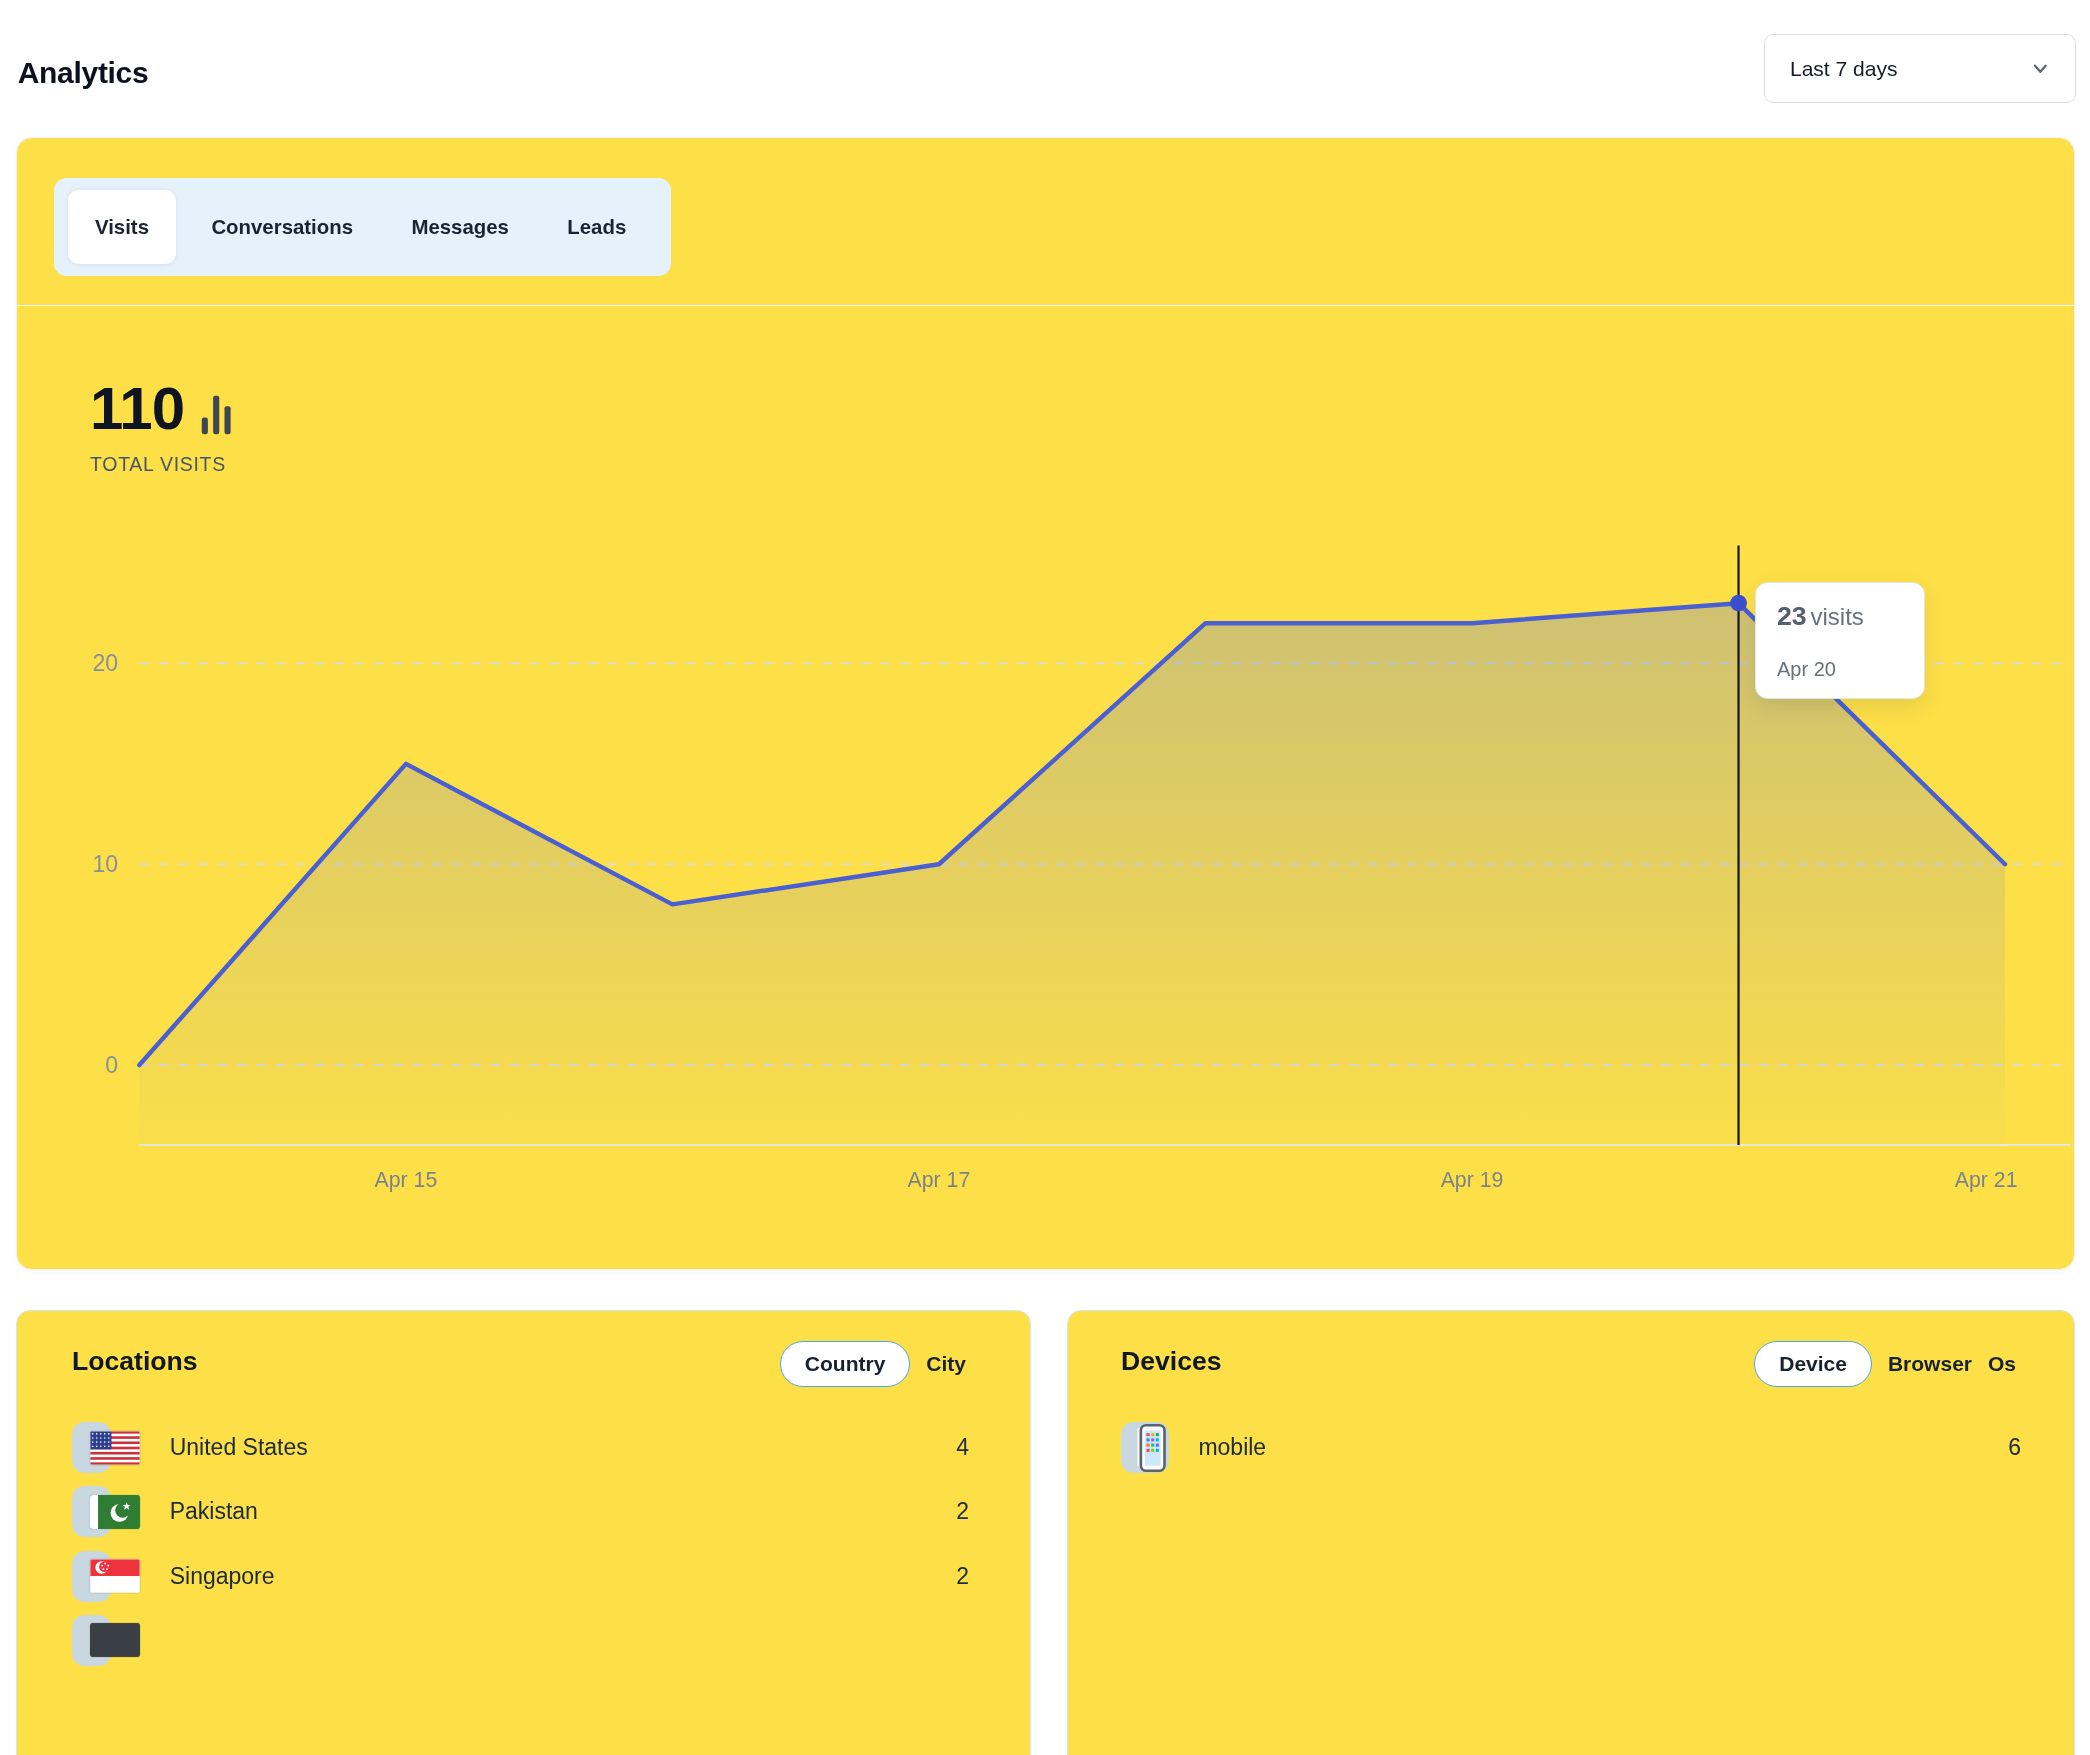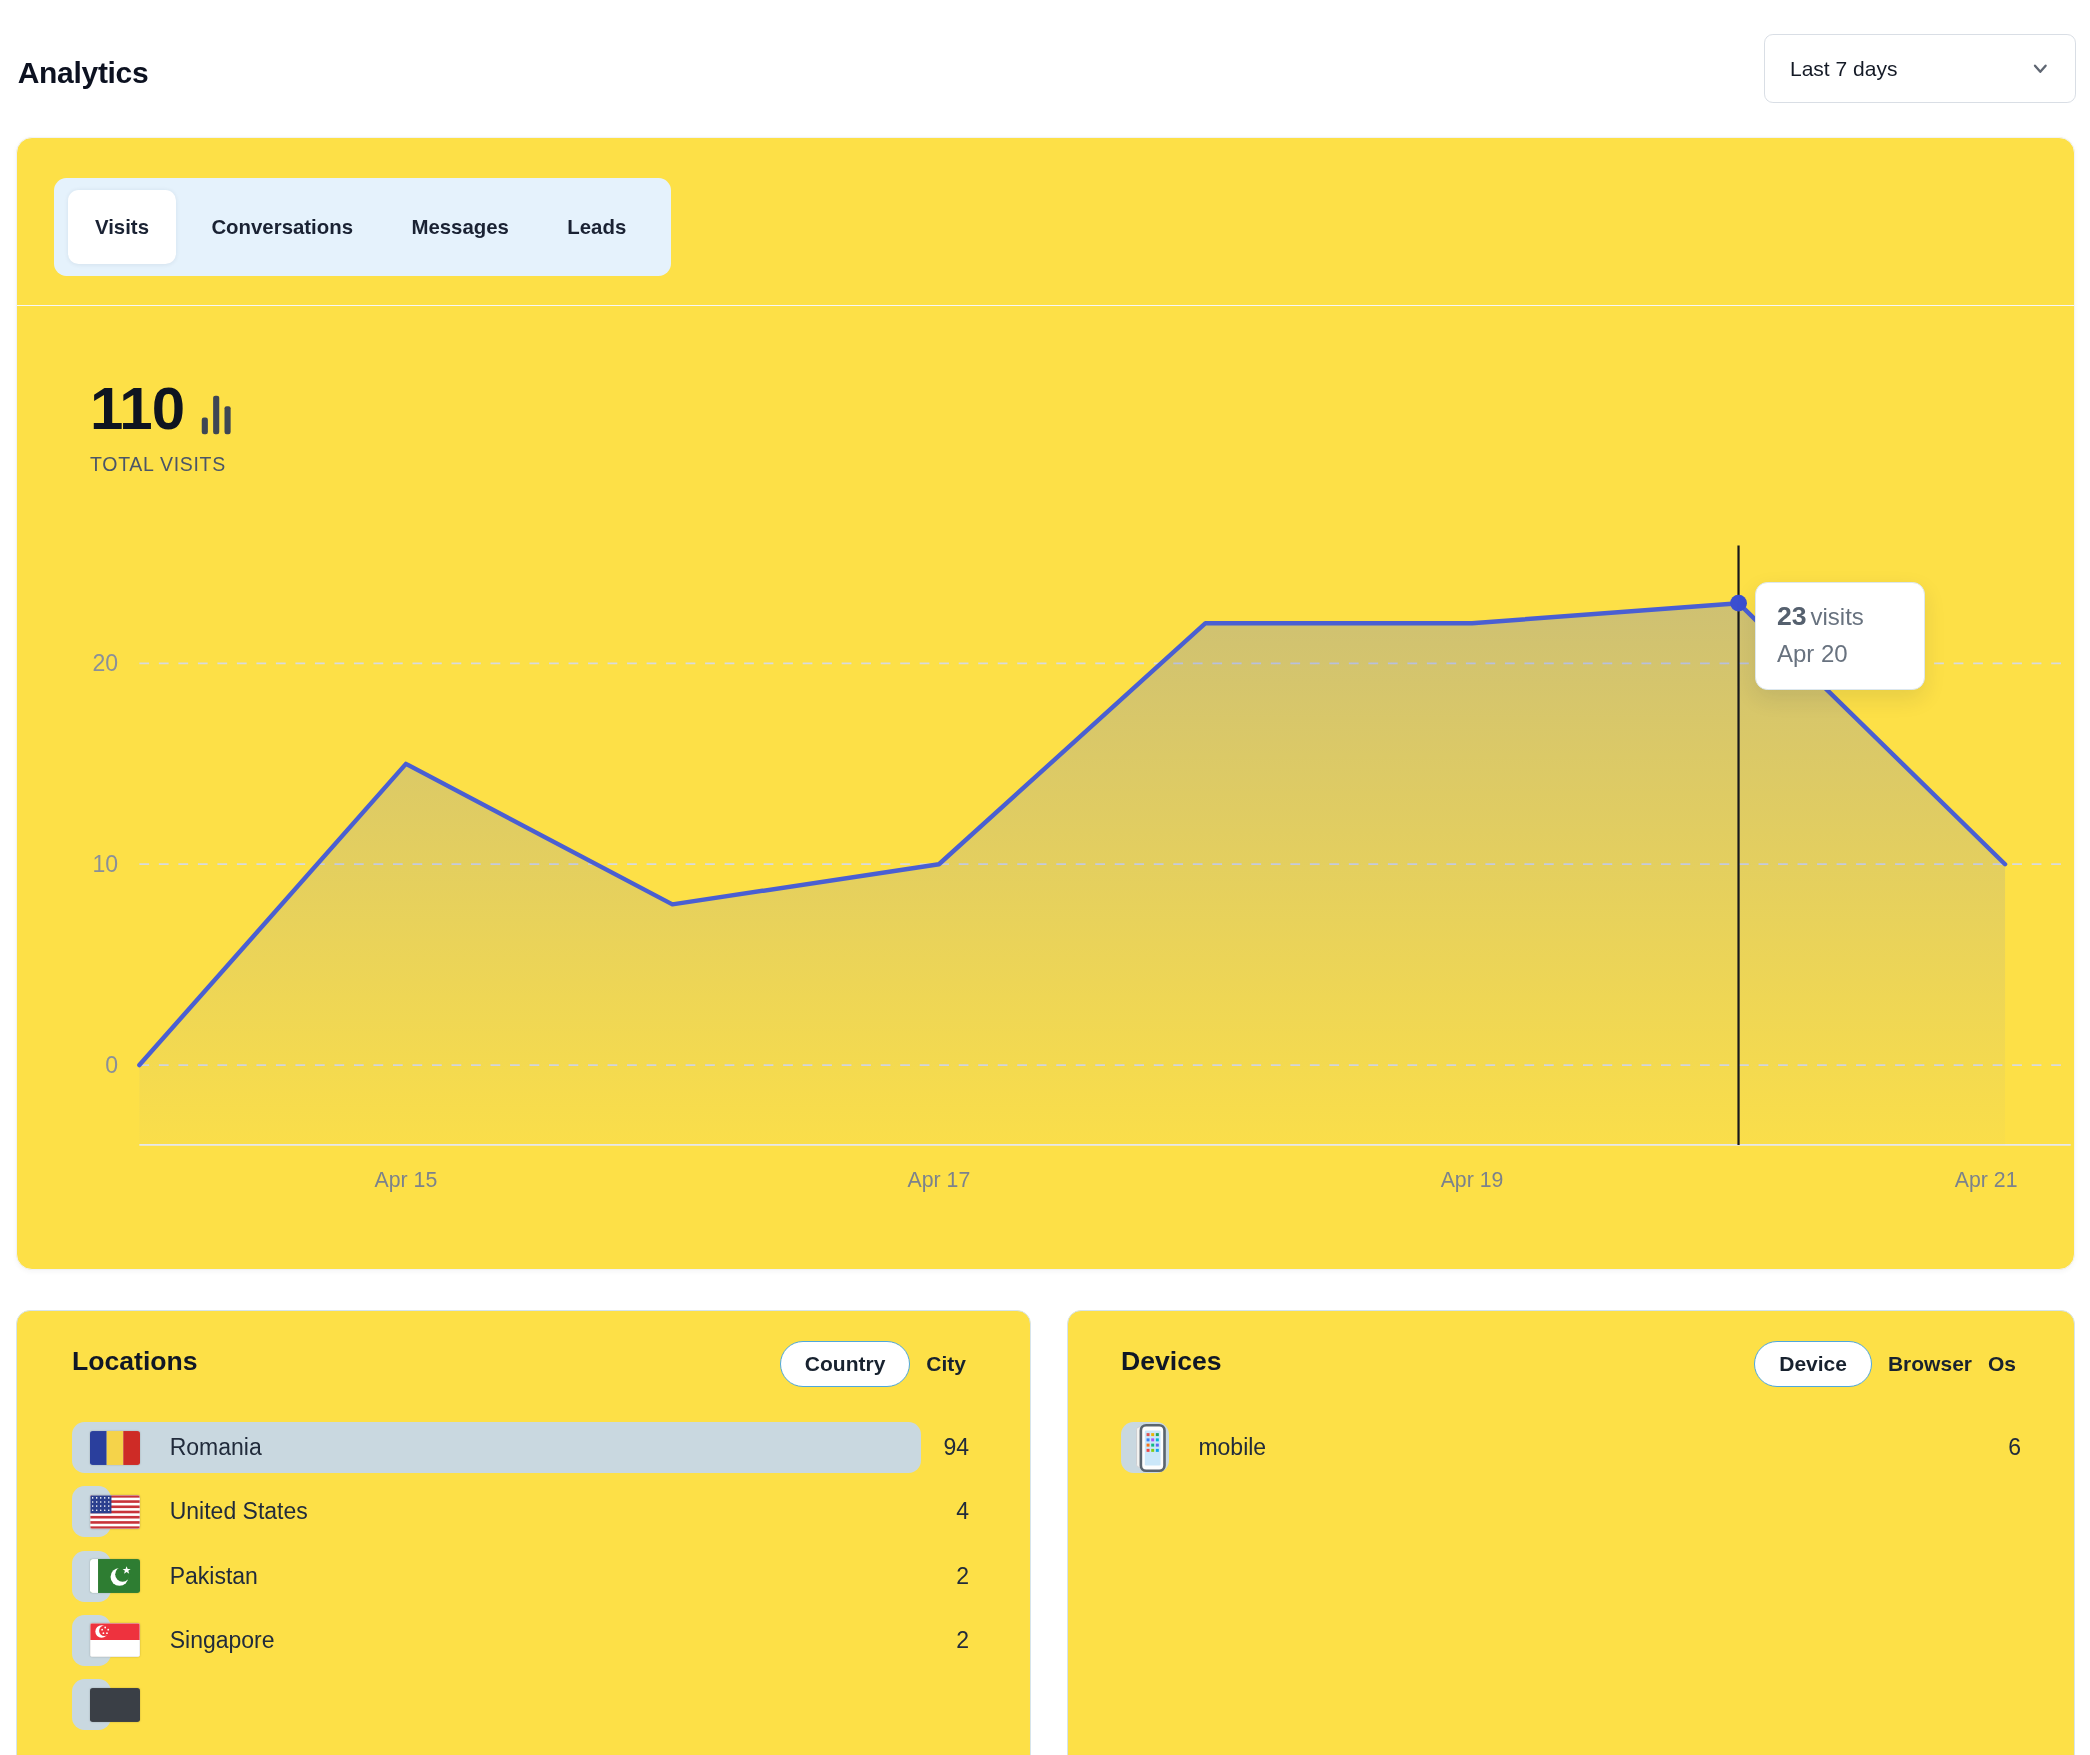--- a/index.html
+++ b/index.html
@@ -54,21 +54,21 @@
   }
 
   .chart-wrap { position:absolute; left:0; top:395px; width:2059px; height:674px; }
   .tooltip {
     position:absolute; top:49px; width:170px; min-height:108px;
     background:#fff; border:1.8px solid #dce7ee; border-radius:12.4px;
     box-shadow:0 8.9px 21px rgba(30,41,59,.10); padding:17.7px 21px; z-index:3;
   }
   .tt-val { font-size:26.6px; font-weight:700; color:#55606e; }
   .tt-unit { font-size:24px; color:#68727f; }
-  .tt-date { font-size:24px; color:#68727f; margin-top:8px; }
+  .tt-date { font-size:20px; color:#68727f; margin-top:26px; }
 
   
   .loc-card  { left:16px;   top:1310px; width:1015px; height:479px; }
   .dev-card  { left:1067px; top:1310px; width:1008px; height:479px; }
   .loc-card, .dev-card { border:1.8px solid #d6e4eb; border-radius:14px; }
   .card-title {
     position:absolute; left:55px; top:35px; font-size:26.6px; font-weight:700; color:#101726;
   }
   .dev-card .card-title { left:53px; }
   .toggles {
@@ -162,32 +162,20 @@
   </div>
 </section>
 
 <section class="card loc-card">
   <h2 class="card-title">Locations</h2>
   <div class="toggles" id="loc-toggles">
       <button class="toggle active">Country</button>
       <button class="toggle">City</button>
     </div>
   <div class="rows" id="loc-rows">
-      <div class="row">
-        <div class="bar" style="width: 849px;"></div>
-        <span class="icon flag-holder">
-          <svg class="flag" width="50" height="34" viewBox="0 0 56 38">
-            <rect width="18.7" height="38" fill="#2a3f9d"></rect>
-            <rect x="18.7" width="18.6" height="38" fill="#f5d34a"></rect>
-            <rect x="37.3" width="18.7" height="38" fill="#ce2b26"></rect>
-          </svg>
-        </span>
-        <span class="name">Romania</span>
-        <span class="val">94</span>
-      </div>
       <div class="row">
         <div class="bar" style="width: 39px;"></div>
         <span class="icon flag-holder">
           <svg class="flag" width="50" height="34" viewBox="0 0 56 38">
             <rect width="56" height="38" fill="#ffffff"></rect>
             <rect y="0.00" width="56" height="2.92" fill="#c8333a"></rect>
             <rect y="5.85" width="56" height="2.92" fill="#c8333a"></rect>
             <rect y="11.69" width="56" height="2.92" fill="#c8333a"></rect>
             <rect y="17.54" width="56" height="2.92" fill="#c8333a"></rect>
             <rect y="23.38" width="56" height="2.92" fill="#c8333a"></rect>

